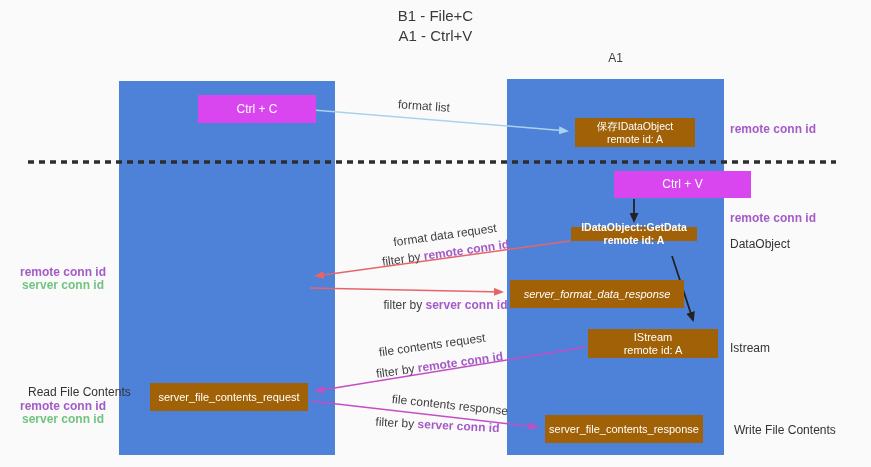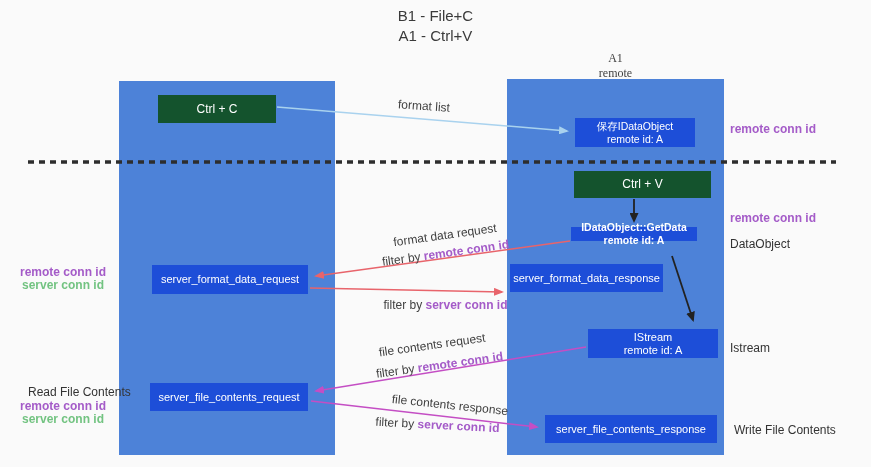--- a/index.html
+++ b/index.html
@@ -7,22 +7,22 @@
   .stage { position:relative; width:871px; height:467px; background:#fafafa; overflow:hidden; }
 
   .title { position:absolute; top:6px; left:0; width:100%; text-align:center;
            font-size:15px; line-height:20px; color:#3a3a3a; }
 
   .lane { position:absolute; background:#4d82d8; }
   .lane-hdr { position:absolute; text-align:center; font-size:12px; line-height:15px; color:#3f3f3f; }
 
   .node { position:absolute; display:flex; flex-direction:column; align-items:center;
           justify-content:center; color:#ffffff; text-align:center; font-size:11px; line-height:13px; }
-  .green  { background:#14532d; font-size:12px; }
-  .orange { background:#1d4ed8; }
+  .green  { background:#d946ef; font-size:12px;margin-left:40px; }
+  .orange { background:#a16207; }
   .node .l2 { font-size:10.5px; }
 
   .flabel { position:absolute; font-size:12px; color:#3f3f3f; text-align:center;
             white-space:nowrap; }
   .rot-up   { transform:rotate(-8deg); }
   .rot-dn4  { transform:rotate(4deg); }
   .rot-dn6  { transform:rotate(6deg); }
   .rot-dn3  { transform:rotate(3deg); }
 
   .bp { color:#a45bc8; font-weight:bold; }
@@ -41,23 +41,22 @@
 
   <div class="title">
     <div>B1 - File+C</div>
     <div>A1 - Ctrl+V</div>
   </div>
 
   <div class="lane-hdr" style="left:113px; top:51px; width:216px;margin-top:36px;">
     <div>B1</div>
     <div>connection</div>
   </div>
-  <div class="lane-hdr" style="left:507px; top:51px; width:217px;font-family:Liberation Serif, serif;">
+  <div class="lane-hdr" style="left:507px; top:51px; width:217px;">
     <div>A1</div>
-    <div>remote</div>
   </div>
 
   <div class="lane" style="left:119px; top:81px; width:216px; height:374px;"></div>
   <div class="lane" style="left:507px; top:79px; width:217px; height:376px;"></div>
 
   <svg class="overlay" viewBox="0 0 871 467">
     <defs>
       <marker id="m-blue" markerUnits="userSpaceOnUse" markerWidth="10" markerHeight="8" refX="8" refY="4" orient="auto">
         <path d="M0,0 L10,4 L0,8 z" fill="#a9d2ee"></path>
       </marker>
@@ -100,38 +99,35 @@
 
   <div class="node green" style="left:574px; top:171px; width:137px; height:27px;">
     <span>Ctrl + V</span>
   </div>
 
   <div class="node orange" style="left:571px; top:227px; width:126px; height:14px;font-weight:bold;">
     <span class="l2">IDataObject::GetData</span>
     <span class="l2">remote id: A</span>
   </div>
 
-  <div class="node orange" style="left:152px; top:265px; width:156px; height:29px;">
-    <span>server_format_data_request</span>
-  </div>
 
-  <div class="node orange" style="left:510px; top:264px; width:153px; height:28px;">
+  <div class="node orange" style="left:510px; top:280px; width:174px; height:28px;font-style:italic;">
     <span>server_format_data_response</span>
   </div>
 
   <div class="node orange" style="left:588px; top:329px; width:130px; height:29px;">
     <span>IStream</span>
     <span>remote id: A</span>
   </div>
 
   <div class="node orange" style="left:150px; top:383px; width:158px; height:28px;">
     <span>server_file_contents_request</span>
   </div>
 
-  <div class="node orange" style="left:545px; top:415px; width:172px; height:28px;">
+  <div class="node orange" style="left:545px; top:415px; width:158px; height:28px;">
     <span>server_file_contents_response</span>
   </div>
 
   <div class="flabel rot-dn4" style="left:354px; top:99px; width:140px;">format list</div>
 
   <div class="flabel rot-up" style="left:370px; top:228px; width:150px;">format data request</div>
   <div class="flabel rot-up" style="left:358px; top:246px; width:175px;">
     <span>filter by </span><span class="bp">remote conn id</span>
   </div>
 

